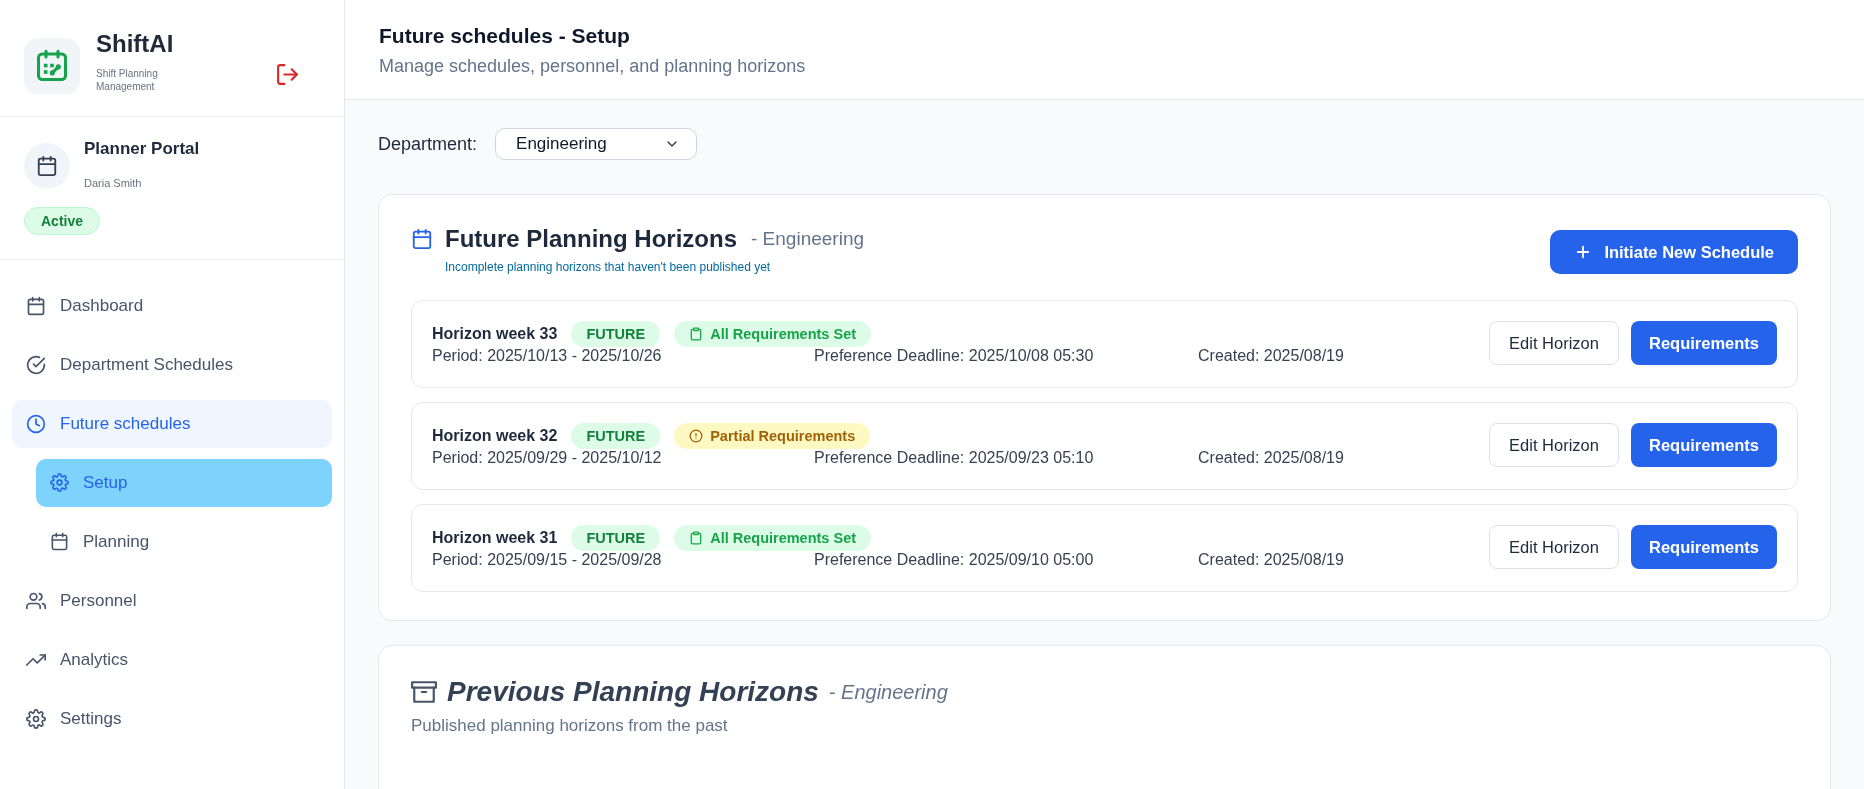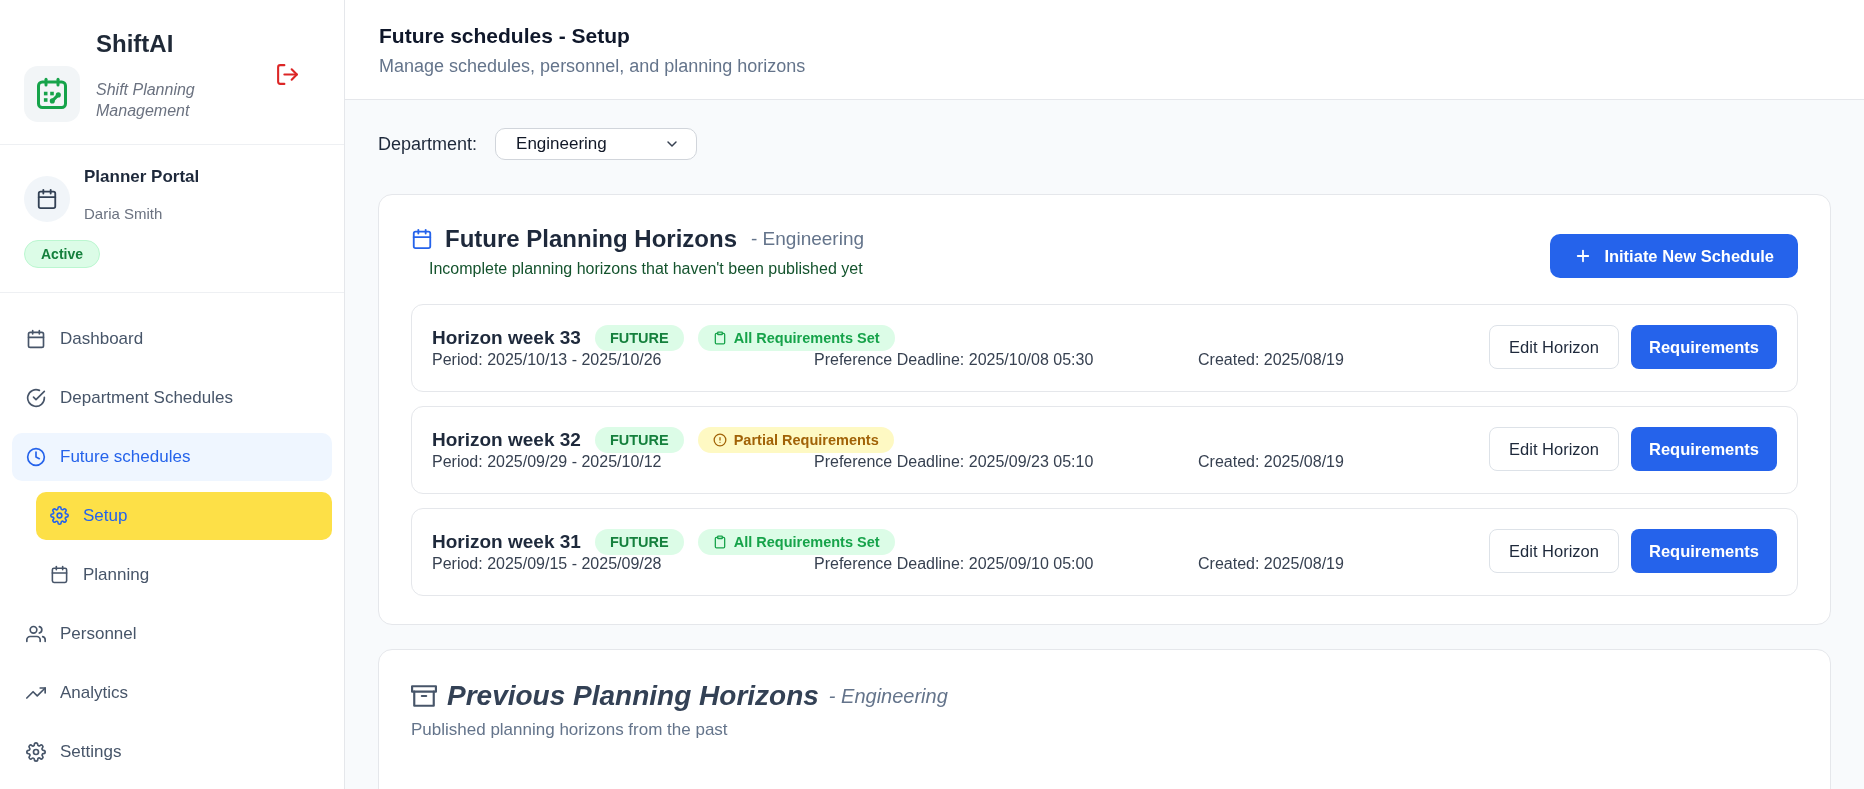--- a/index.html
+++ b/index.html
@@ -19,49 +19,49 @@
   .logo-section {
     padding:28px 24px 22px 24px; position:relative;
     border-bottom:1px solid #eef0f3;
   }
   .logo-row { display:flex; align-items:flex-end; gap:16px; }
   .logo-box {
     width:56px; height:56px; border-radius:14px; background:#f2f5f7;
     display:flex; align-items:center; justify-content:center; flex:none;
   }
   .app-name { font-size:24px; font-weight:bold; color:#1f2937; line-height:1.15; margin-top:2px;}
-  .app-tagline { font-size:16px; color:#6b7280; margin-top:21px; max-width:115px; line-height:1.35;font-style:italic; }
+  .app-tagline { font-size:10px; color:#6b7280; margin-top:9px; max-width:115px; line-height:1.35; }
   .logout-btn {
     position:absolute; right:44px; top:62px; color:#dc2626; cursor:pointer;
     background:none; border:none;
   }
   .user-section { padding:22px 24px 24px 24px; border-bottom:1px solid #eef0f3; }
   .user-row { display:flex; align-items:flex-end; gap:14px; }
   .avatar {
     width:46px; height:46px; border-radius:50%; background:#f1f5f9;
     display:flex; align-items:center; justify-content:center; color:#334155; flex:none;
   }
   .portal-name { font-size:17px; font-weight:bold; color:#1e293b; }
-  .user-name { font-size:15px; color:#6b7280; margin-top:18px; }
+  .user-name { font-size:11px; color:#6b7280; margin-top:18px; }
   .status-badge {
     display:inline-block; margin-top:18px; padding:5px 16px; border-radius:999px;
     background:#dcfce7; border:1px solid #bbf7d0; color:#15803d;
     font-size:14px; font-weight:bold;
   }
   .nav { padding:22px 12px; }
   .nav-item {
     display:flex; align-items:center; gap:14px;
     height:48px; padding:0 14px; margin:0 0 11px 0; border-radius:10px;
     font-size:17px; color:#475569; cursor:pointer;
   }
   .nav-item .nicon { color:#475569; }
   .nav-item.active { background:#eff6ff; color:#2563eb; }
   .nav-item.active .nicon { color:#2563eb; }
   .nav-item.sub { margin-left:24px; }
-  .nav-item.sub.active { background:#fde047; }
+  .nav-item.sub.active { background:#7dd3fc; }
 
   
   .main { flex:1; display:flex; flex-direction:column; height:100%; overflow:hidden; }
   .page-header {
     background:#ffffff; border-bottom:1px solid #e5e7eb;
     padding:24px 34px 22px 34px;
   }
   .page-title { font-size:21px; font-weight:bold; color:#0f172a; }
   .page-subtitle { font-size:18px; color:#64748b; margin-top:8px; }
 
@@ -78,41 +78,41 @@
   .dept-select .chev { color:#374151; }
 
   .card {
     background:#ffffff; border:1px solid #e5e7eb; border-radius:14px;
     padding:30px 32px 28px 32px; margin-top:34px;
   }
   .card-head { display:flex; justify-content:space-between; align-items:flex-end; }
   .card-title-row { display:flex; align-items:center; gap:12px; }
   .card-title { font-size:24px; font-weight:bold; color:#1e293b; }
   .card-title-suffix { font-size:19px; color:#64748b; margin-left:2px; }
-  .card-subtitle { font-size:16px; color:#14532d; margin-top:7px; margin-left:18px; }
+  .card-subtitle { font-size:12px; color:#0369a1; margin-top:7px; margin-left:34px; }
   .icon-blue { color:#2563eb; }
   .icon-slate { color:#475569; }
 
   .primary-btn {
     display:flex; align-items:center; gap:12px;
     background:#2563eb; color:#ffffff; border:none; border-radius:10px;
     height:44px; padding:0 24px; font-size:16.5px; font-weight:bold;
     font-family:inherit; cursor:pointer; margin-top:4px;
   }
 
   .horizon-list { margin-top:26px; display:flex; flex-direction:column; gap:14px; }
   .horizon-row {
     position:relative; border:1px solid #e5e7eb; border-radius:12px;
     padding:17px 20px 19px 20px; min-height:88px;
     display:flex; justify-content:space-between; align-items:center;
     background:#ffffff;
   }
   .h-left { flex:1; }
   .h-line1 { display:flex; align-items:center; gap:14px; }
-  .h-name { font-size:19px; font-weight:bold; color:#1e293b; }
+  .h-name { font-size:16px; font-weight:bold; color:#1e293b; }
   .pill {
     display:inline-flex; align-items:center; gap:7px;
     border-radius:999px; padding:5px 15px;
     font-size:14.5px; font-weight:bold;
   }
   .pill.future { background:#dcfce7; color:#15803d; }
   .pill.req-ok { background:#dcfce7; color:#16a34a; }
   .pill.req-warn { background:#fef9c3; color:#a16207; }
   .h-line2 {
     display:grid; grid-template-columns:382px 384px auto;

